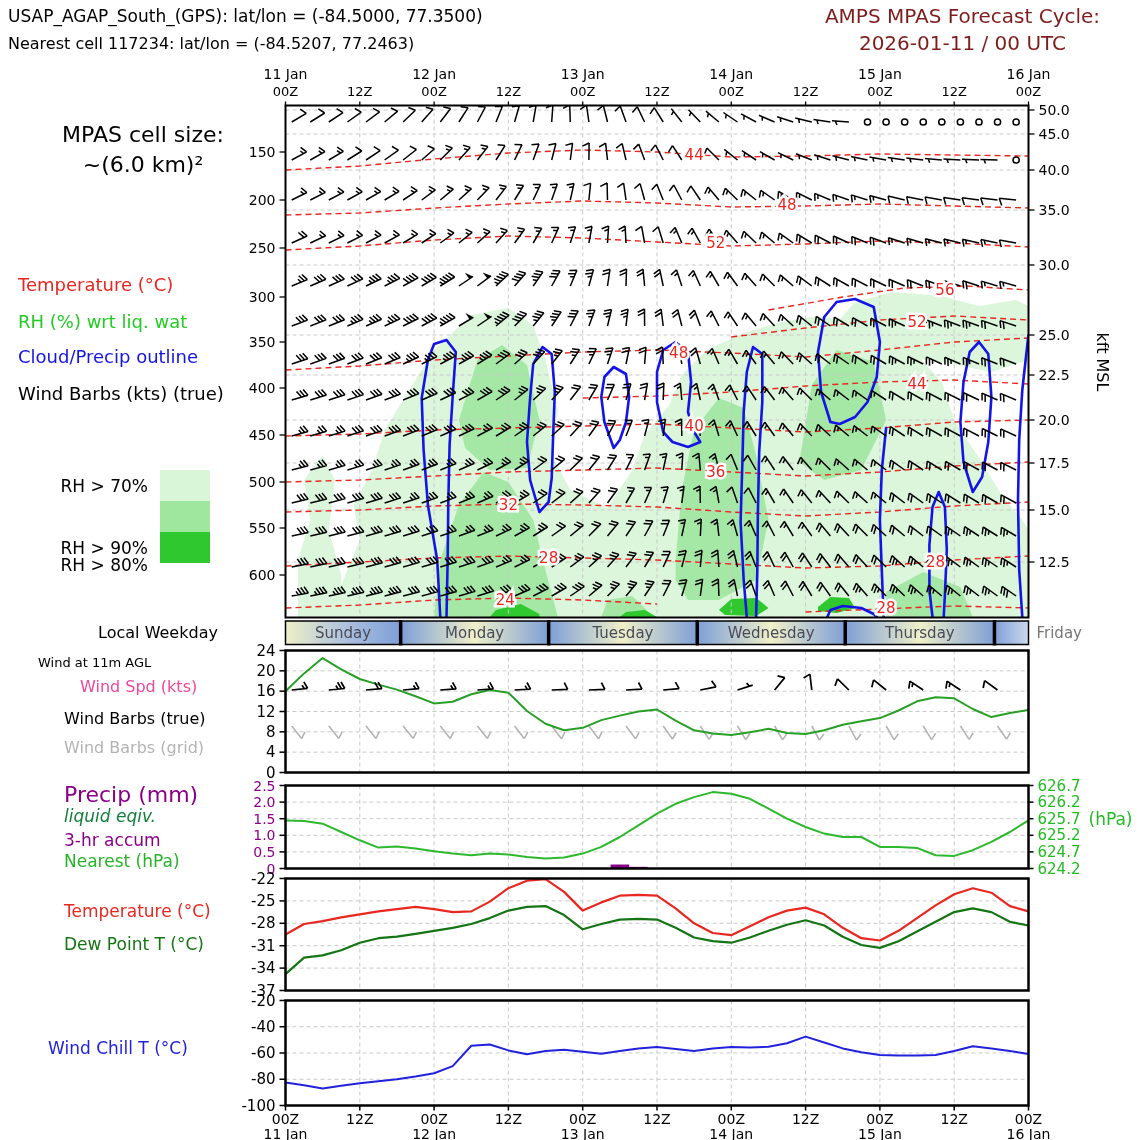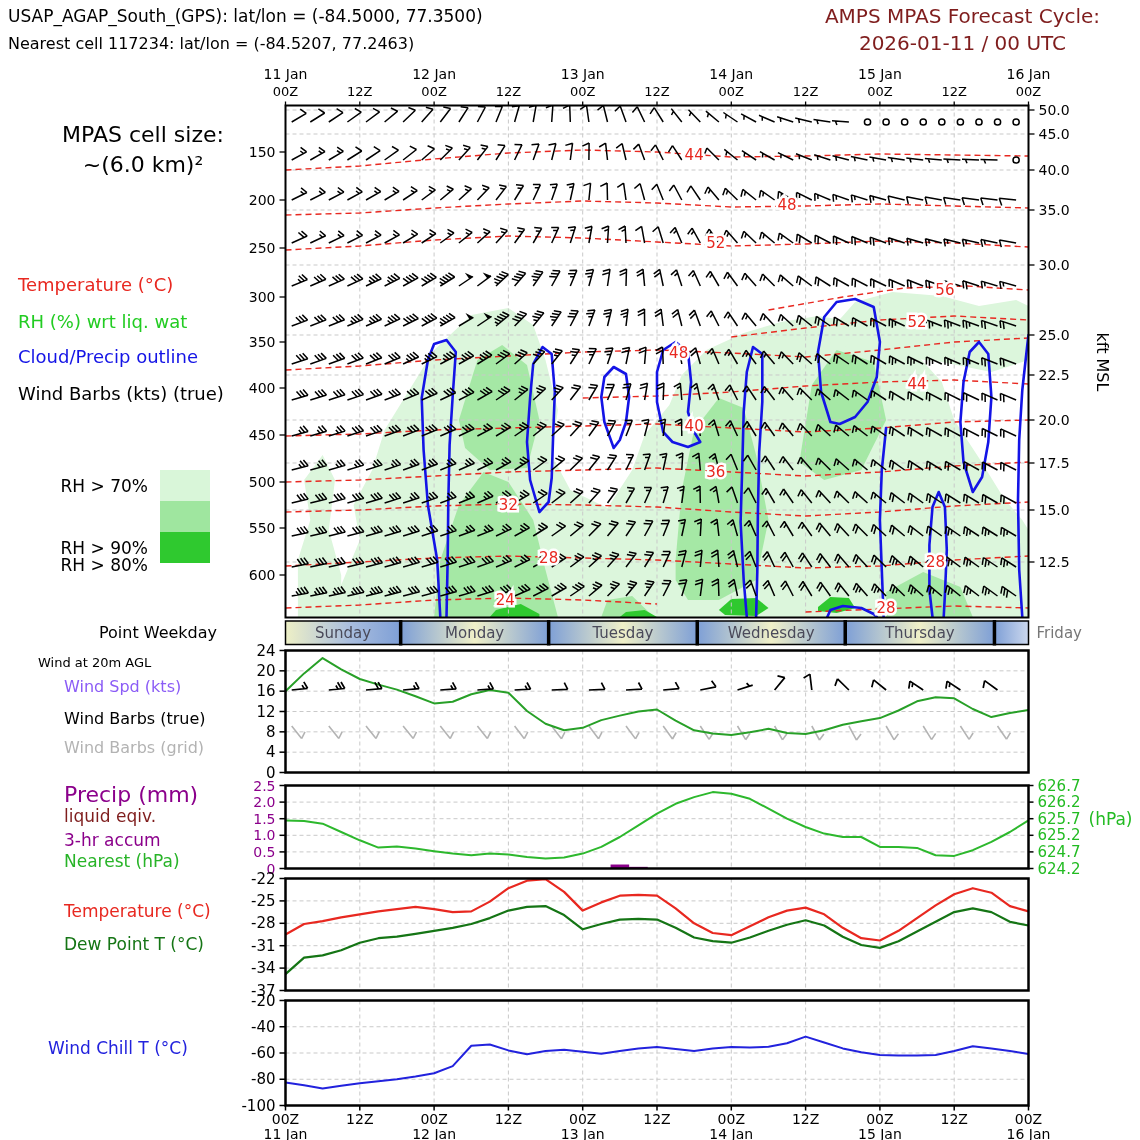--- a/index.html
+++ b/index.html
@@ -32,29 +32,29 @@
 
   <div class="abs leg-line" style="left:18px;top:274px;color:#e82820;">Temperature (°C)</div>
   <div class="abs leg-line" style="left:18px;top:311px;color:#22cc22;">RH (%) wrt liq. wat</div>
   <div class="abs leg-line" style="left:18px;top:346px;color:#1414e6;">Cloud/Precip outline</div>
   <div class="abs leg-line" style="left:18px;top:383px;color:#000;">Wind Barbs (kts) (true)</div>
 
   <div class="abs rh-line" style="left:8px;top:476px;">RH &gt; 70%</div>
   <div class="abs rh-line" style="left:8px;top:507px;margin-top:48px;">RH &gt; 80%</div>
   <div class="abs rh-line" style="left:8px;top:538px;">RH &gt; 90%</div>
 
-  <div class="abs lw" style="left:58px;top:623px;">Point Weekday</div>
+  <div class="abs lw" style="left:58px;top:623px;">Local Weekday</div>
 
-  <div class="abs pl" style="left:38px;top:655px;font-size:13px;color:#000;">Wind at 20m AGL</div>
-  <div class="abs pl" style="left:64px;top:677px;font-size:16px;color:#8b5cf6;">Wind Spd (kts)</div>
+  <div class="abs pl" style="left:38px;top:655px;font-size:13px;color:#000;">Wind at 11m AGL</div>
+  <div class="abs pl" style="left:80px;top:677px;font-size:16px;color:#ec4899;">Wind Spd (kts)</div>
   <div class="abs pl" style="left:64px;top:709px;font-size:16px;color:#000;">Wind Barbs (true)</div>
   <div class="abs pl" style="left:64px;top:738px;font-size:16px;color:#b3b3b3;">Wind Barbs (grid)</div>
 
   <div class="abs pl" style="left:64px;top:782px;font-size:22px;color:#8b008b;">Precip (mm)</div>
-  <div class="abs pl" style="left:64px;top:806px;font-size:17px;color:#7f1d1d;">liquid eqiv.</div>
+  <div class="abs pl" style="left:64px;top:806px;font-size:17px;color:#15803d;font-style:italic;">liquid eqiv.</div>
   <div class="abs pl" style="left:64px;top:830px;font-size:17px;color:#8b008b;">3-hr accum</div>
   <div class="abs pl" style="left:64px;top:851px;font-size:17px;color:#28b428;">Nearest (hPa)</div>
 
   <div class="abs pl" style="left:64px;top:901px;font-size:17px;color:#e82820;">Temperature (°C)</div>
   <div class="abs pl" style="left:64px;top:934px;font-size:17px;color:#157515;">Dew Point T (°C)</div>
 
   <div class="abs pl" style="left:48px;top:1038px;font-size:17px;color:#2222dd;">Wind Chill T (°C)</div>
 
   <svg id="plot" class="abs" style="left:0;top:0;" width="1140" height="1140" viewBox="0 0 1140 1140">
     <defs>

